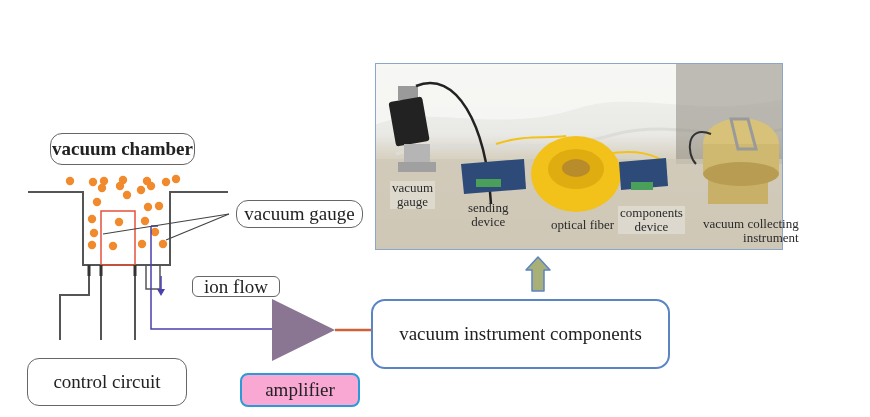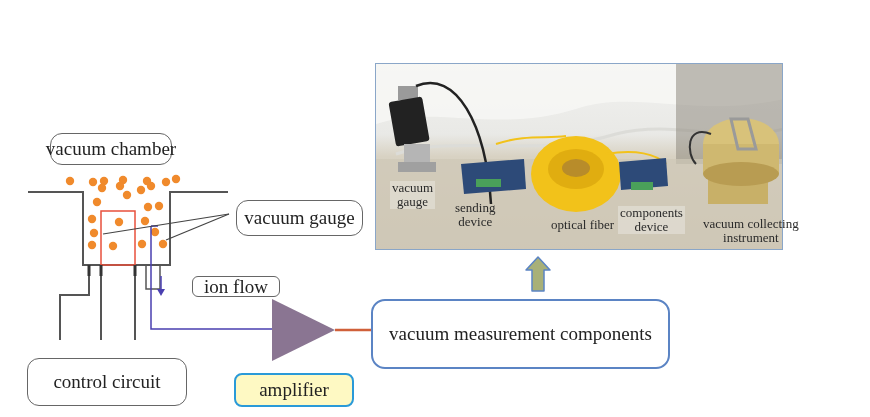--- a/index.html
+++ b/index.html
@@ -84,26 +84,26 @@
     <line x1="166" y1="240" x2="229" y2="214"></line>
   </g>
 
   <polygon points="272,299 272,361 335,330" fill="#8a7592"></polygon>
 
   <line x1="335" y1="330" x2="372" y2="330" stroke="#d0603a" stroke-width="2.5"></line>
 
   <polygon points="538,257 550,270 544,270 544,291 532,291 532,270 526,270" fill="#a8b078" stroke="#5b84c4" stroke-width="1.5" stroke-linejoin="round"></polygon>
 </svg>
 
-<div class="lbl pill" style="left:50px; top:133px; width:122px; height:32px;">vacuum chamber</div>
-<div class="lbl pill" style="left:236px; top:200px; width:127px; height:36px;">vacuum gauge</div>
+<div class="lbl pill" style="left:50px; top:133px; width:145px; height:32px;font-weight:bold;">vacuum chamber</div>
+<div class="lbl pill" style="left:236px; top:200px; width:127px; height:28px;">vacuum gauge</div>
 <div class="lbl pill" style="left:192px; top:276px; width:88px; height:21px; border-radius:6px;">ion flow</div>
 <div class="lbl pill" style="left:27px; top:358px; width:160px; height:48px; border-radius:12px;">control circuit</div>
-<div class="lbl" style="left:234px; top:373px; width:120px; height:34px; border:2px solid #2a9ad8; border-radius:8px; background:#fef9c3;">amplifier</div>
-<div class="lbl" style="left:371px; top:299px; width:299px; height:70px; border:2px solid #5b84c4; border-radius:14px; background:#fff;">vacuum measurement components</div>
+<div class="lbl" style="left:240px; top:373px; width:120px; height:34px; border:2px solid #2a9ad8; border-radius:8px; background:#f9a8d4;">amplifier</div>
+<div class="lbl" style="left:371px; top:299px; width:299px; height:70px; border:2px solid #5b84c4; border-radius:14px; background:#fff;">vacuum instrument components</div>
 
 <div class="photo">
   <svg width="408" height="187" viewBox="0 0 408 187" style="position:absolute;left:0;top:0;">
 
     <path d="M0,60 C60,40 120,70 200,45 C260,25 320,55 408,35 L408,0 L0,0 Z" fill="#f7f7f5" opacity="0.8"></path>
     <path d="M20,90 C80,70 160,95 240,70 C300,55 350,80 408,65" stroke="#dcdcd8" stroke-width="3" fill="none"></path>
 
     <rect x="300" y="0" width="108" height="100" fill="#8f8a80" opacity="0.55"></rect>
 
     <rect x="0" y="95" width="408" height="92" fill="#cfc7b6" opacity="0.7"></rect>
@@ -140,27 +140,27 @@
       <rect x="327" y="80" width="76" height="30" fill="#cfb870"></rect>
       <ellipse cx="365" cy="110" rx="38" ry="12" fill="#b89c52"></ellipse>
       <polygon points="355,55 372,55 380,85 362,85" fill="none" stroke="#9a9a9a" stroke-width="3"></polygon>
       <path d="M335,70 C310,60 310,90 320,100" stroke="#333" stroke-width="2" fill="none"></path>
     </g>
   </svg>
   <div class="photo-lbl bg" style="left:14px; top:117px;">
     <div>vacuum</div>
     <div>gauge</div>
   </div>
-  <div class="photo-lbl" style="left:79px; top:137px;">
+  <div class="photo-lbl" style="left:92px; top:137px;">
     <div>sending</div>
     <div>device</div>
   </div>
   <div class="photo-lbl" style="left:143px; top:154px;margin-left:32px;">optical fiber</div>
   <div class="photo-lbl bg" style="left:242px; top:142px;">
     <div>components</div>
     <div>device</div>
   </div>
 </div>
 
-<div class="photo-lbl" style="position:absolute; left:703px; top:217px; text-align:center;">
+<div class="photo-lbl" style="position:absolute; left:703px; top:217px; text-align:right;">
   <div>vacuum collecting</div>
   <div>instrument</div>
 </div>
 
 </body></html>

